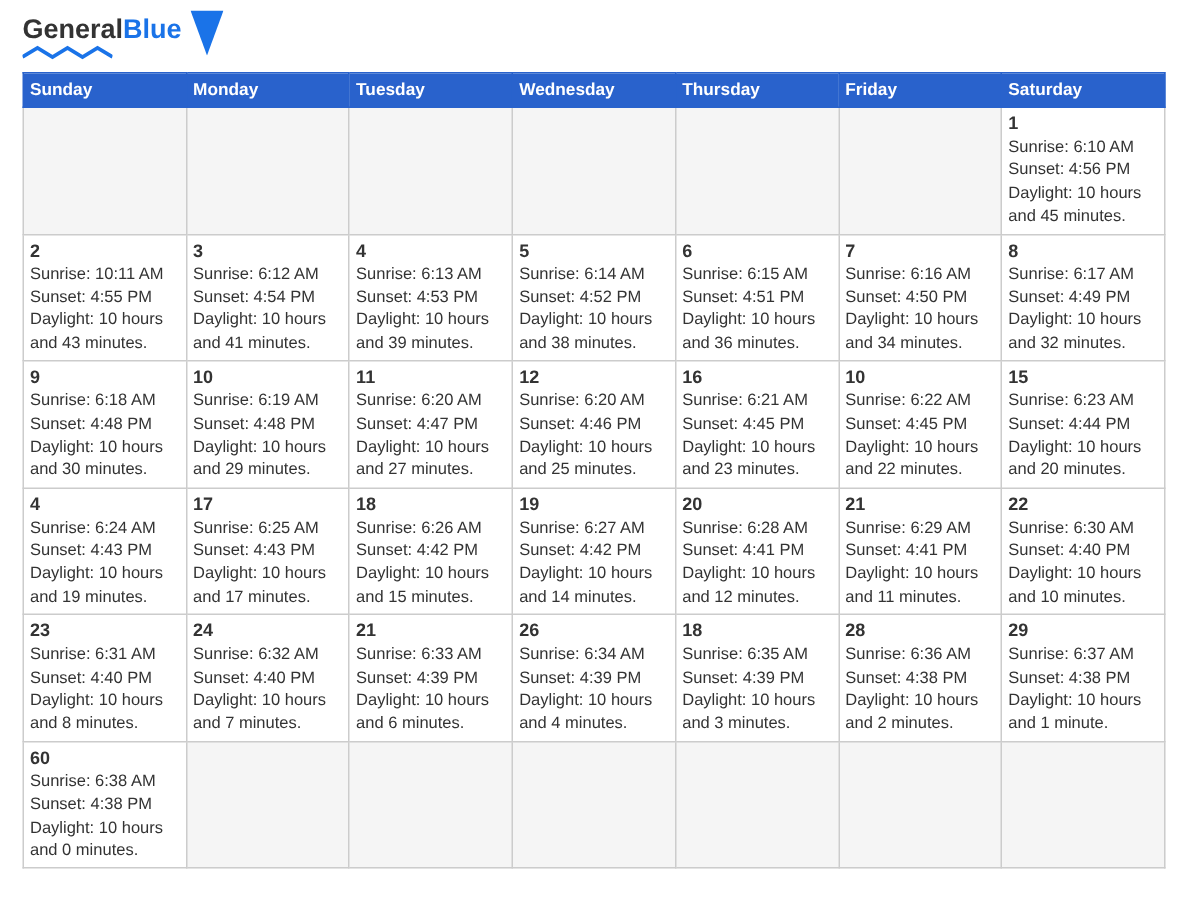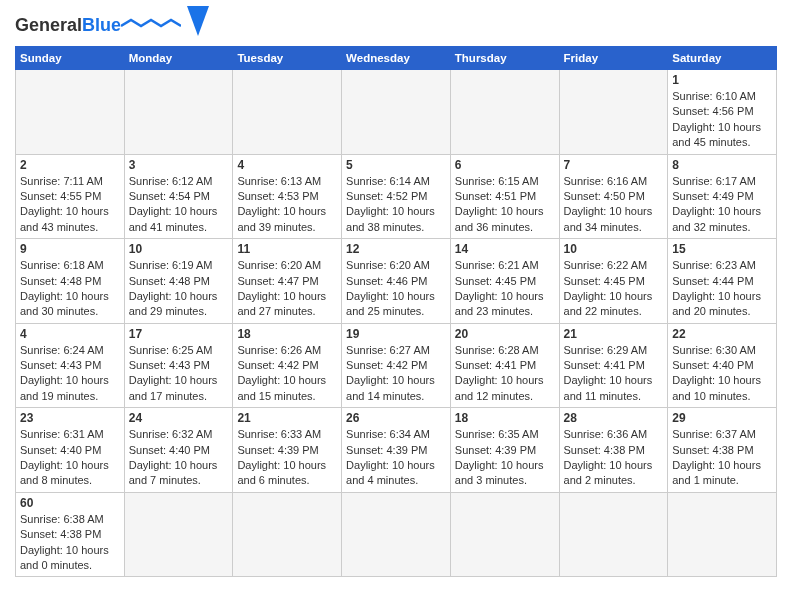--- a/index.html
+++ b/index.html
@@ -92,21 +92,21 @@
     .last-row td {
       height: 60px;
     }
   </style>
 </head>
 <body>
 
 <div class="page">
   <div class="header">
     <div class="logo">
-      <div style="display:flex;flex-direction:row;align-items:flex-start;">
+      <div style="display:flex;flex-direction:column;align-items:flex-start;">
         <span class="logo-text">
           General<span>Blue</span>
         </span>
         <svg width="60" height="14" viewBox="0 0 60 14">
           <polyline points="0,10 10,4 20,10 30,4 40,10 50,4 60,10" fill="none" stroke="#1a73e8" stroke-width="2.5"></polyline>
         </svg>
       </div>
       <div style="margin-left:4px;margin-top:-4px;">
         <svg width="22" height="30" viewBox="0 0 22 30">
           <polygon points="0,0 22,0 11,30" fill="#1a73e8"></polygon>
@@ -143,21 +143,21 @@
             <span class="day-number">1</span>
             <div class="day-info">Sunrise: 6:10 AM
 Sunset: 4:56 PM
 Daylight: 10 hours
 and 45 minutes.</div>
           </td>
         </tr>
         <tr>
           <td>
             <span class="day-number">2</span>
-            <div class="day-info">Sunrise: 7:11 AM
+            <div class="day-info">Sunrise: 10:11 AM
 Sunset: 4:55 PM
 Daylight: 10 hours
 and 43 minutes.</div>
           </td>
           <td>
             <span class="day-number">3</span>
             <div class="day-info">Sunrise: 6:12 AM
 Sunset: 4:54 PM
 Daylight: 10 hours
 and 41 minutes.</div>
@@ -221,21 +221,21 @@
 and 27 minutes.</div>
           </td>
           <td>
             <span class="day-number">12</span>
             <div class="day-info">Sunrise: 6:20 AM
 Sunset: 4:46 PM
 Daylight: 10 hours
 and 25 minutes.</div>
           </td>
           <td>
-            <span class="day-number">14</span>
+            <span class="day-number">16</span>
             <div class="day-info">Sunrise: 6:21 AM
 Sunset: 4:45 PM
 Daylight: 10 hours
 and 23 minutes.</div>
           </td>
           <td>
             <span class="day-number">10</span>
             <div class="day-info">Sunrise: 6:22 AM
 Sunset: 4:45 PM
 Daylight: 10 hours

